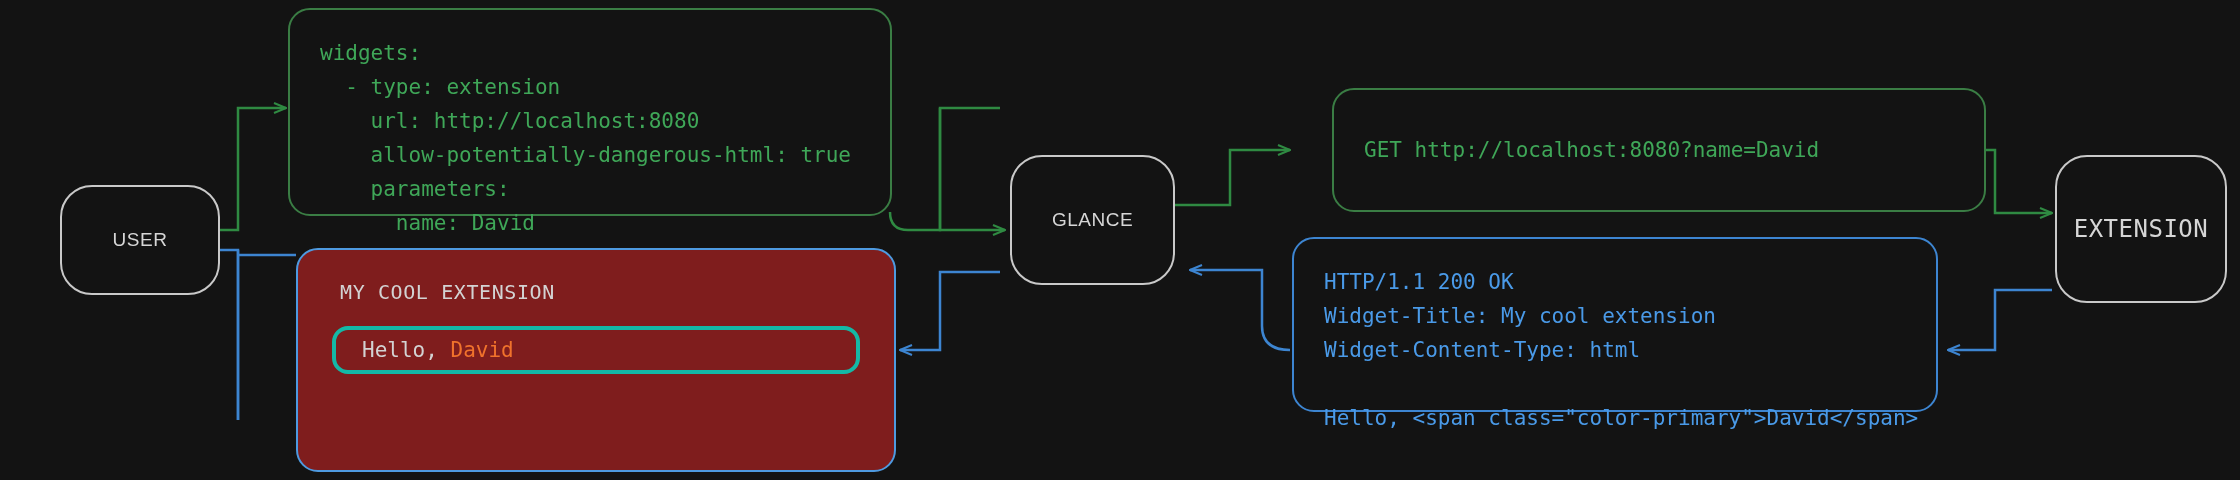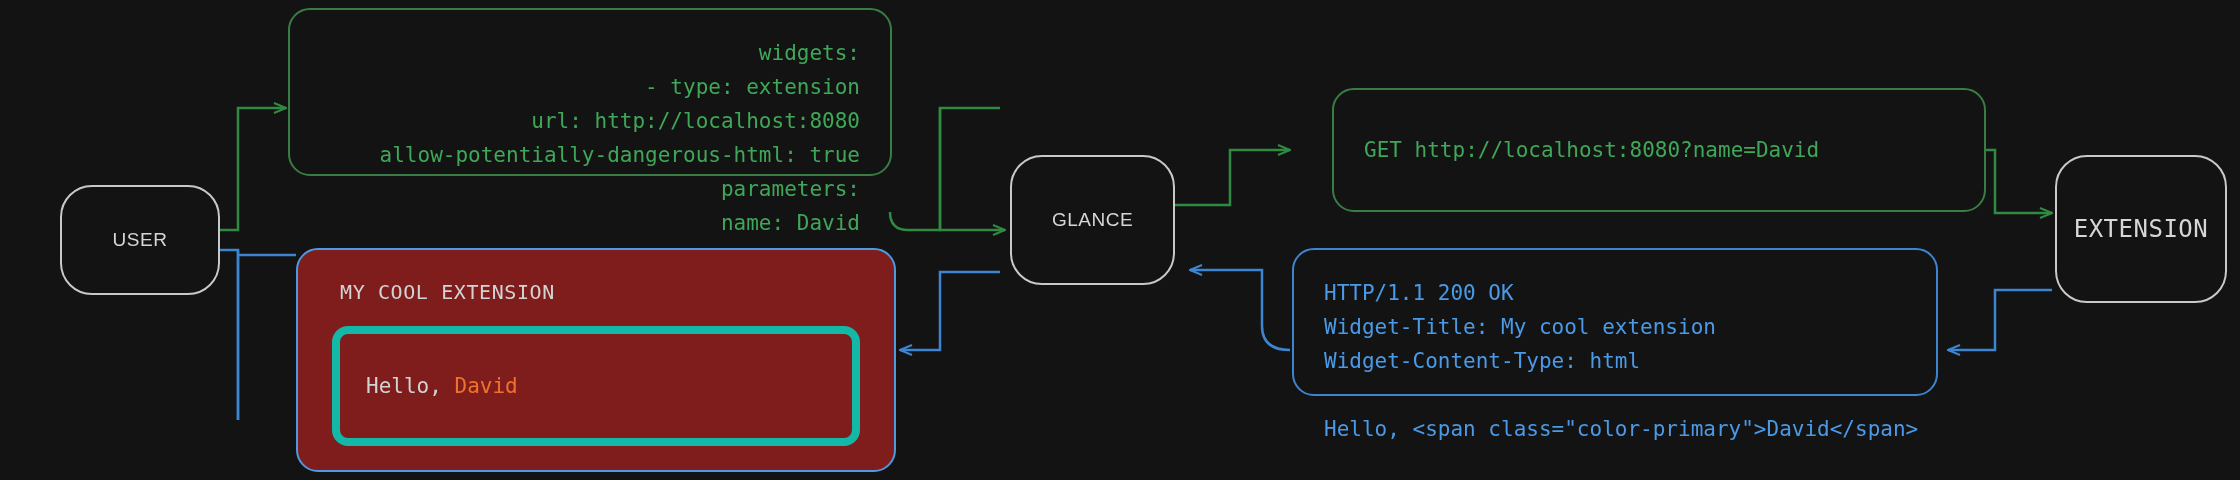--- a/index.html
+++ b/index.html
@@ -79,23 +79,23 @@
   }
   .panel-title {
     font-family: "DejaVu Sans Mono", monospace;
     font-size: 20px;
     color: #d3d3d3;
     letter-spacing: 0.6px;
     margin-left: 8px;
   }
   .panel-body {
     margin-top: 22px;
-    border: 8px solid #14b8a6;
+    border: 4px solid #14b8a6;
     border-radius: 16px;
-    padding: 40px 26px;
+    padding: 8px 26px;
     font-family: "DejaVu Sans Mono", monospace;
     font-size: 21px;
     color: #d3d3d3;
     min-height: 38px;
     box-sizing: border-box;
   }
   .accent-orange { color: #f0722c; }
 </style>
 </head>
 <body>
@@ -140,30 +140,30 @@
   </div>
 
   <div class="node" style="left:1010px; top:155px; width:165px; height:130px;">
     <span class="node-label-sans">GLANCE</span>
   </div>
 
   <div class="node" style="left:2055px; top:155px; width:172px; height:148px;">
     <span class="node-label-mono">EXTENSION</span>
   </div>
 
-  <div class="codebox green" style="left:288px; top:8px; width:604px; height:168px;text-align:right;">widgets:
+  <div class="codebox green" style="left:288px; top:8px; width:604px; height:208px;">widgets:
   - type: extension
     url: http://localhost:8080
     allow-potentially-dangerous-html: true
     parameters:
       name: David</div>
 
   <div class="codebox green" style="left:1332px; top:88px; width:654px; height:124px; display:flex; align-items:center;">GET http://localhost:8080?name=David</div>
 
-  <div class="codebox blue" style="left:1292px; top:248px; width:646px; height:148px;">HTTP/1.1 200 OK
+  <div class="codebox blue" style="left:1292px; top:237px; width:646px; height:175px;">HTTP/1.1 200 OK
 Widget-Title: My cool extension
 Widget-Content-Type: html
 
 Hello, &lt;span class="color-primary"&gt;David&lt;/span&gt;</div>
 
   <div class="panel" style="left:296px; top:248px; width:600px; height:224px;">
     <div class="panel-title">MY COOL EXTENSION</div>
     <div class="panel-body">
       <span>Hello, </span><span class="accent-orange">David</span>
     </div>

